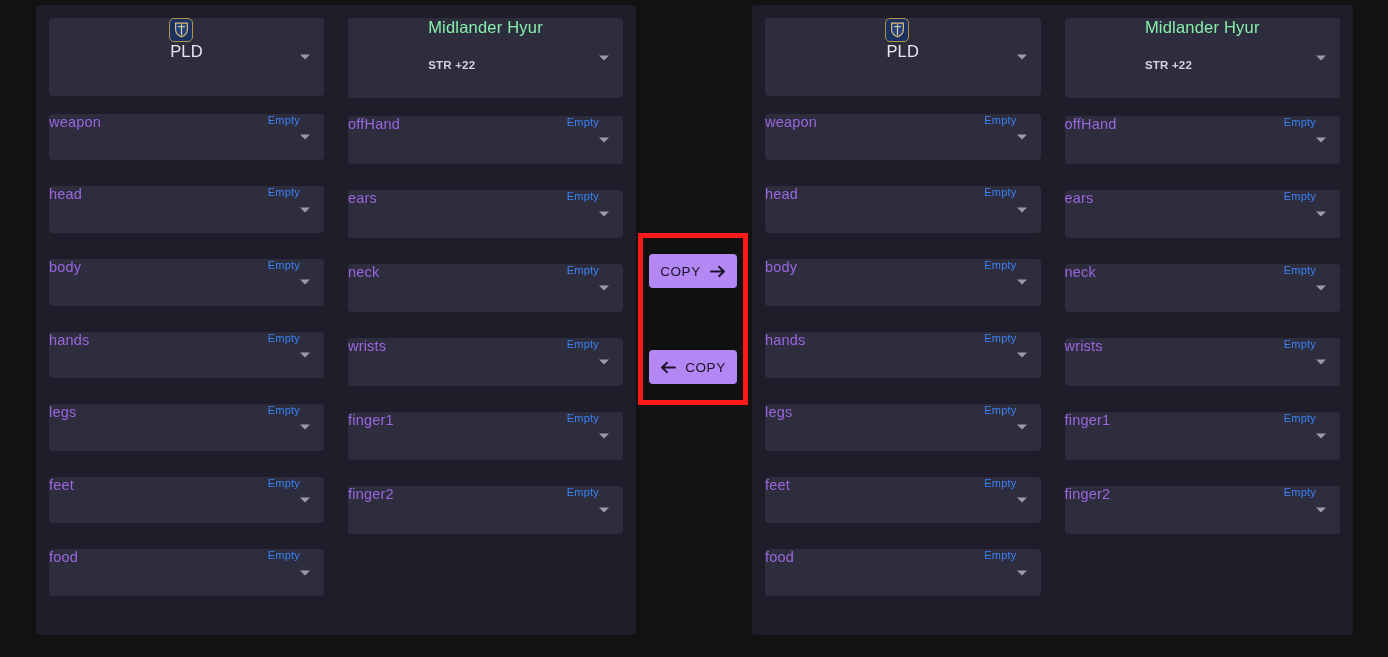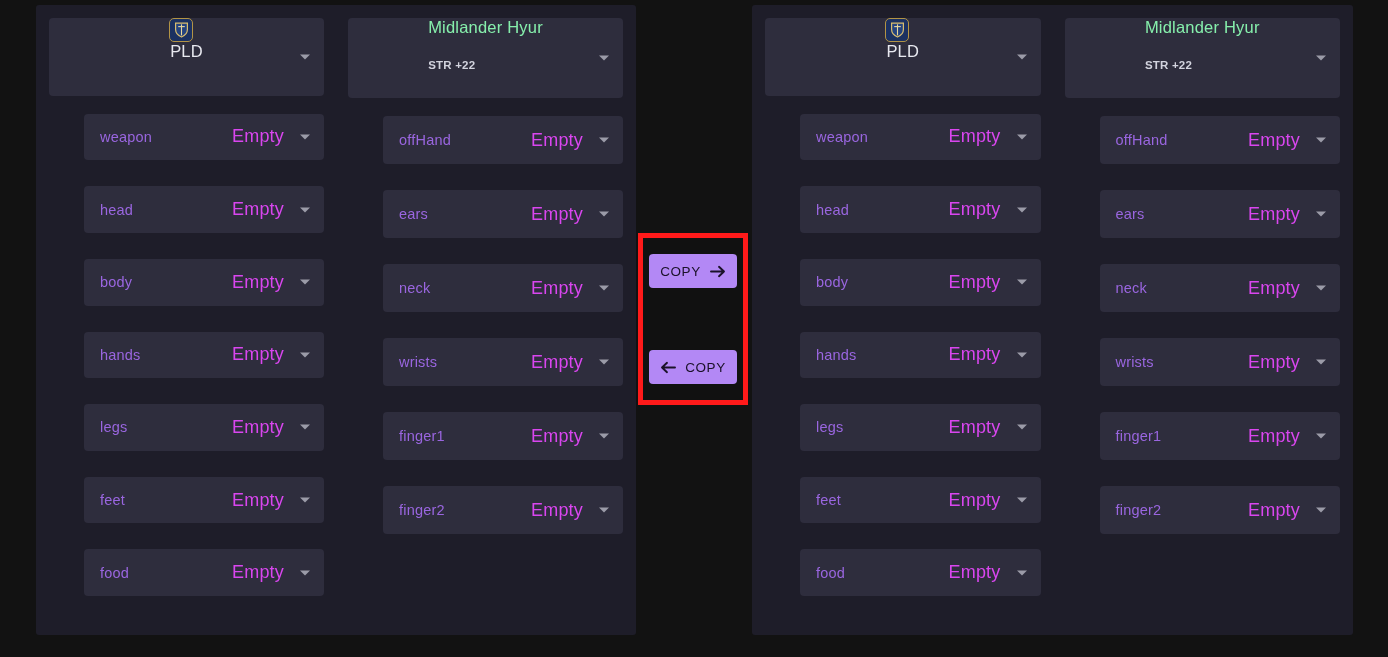--- a/index.html
+++ b/index.html
@@ -100,35 +100,34 @@
     border-top: 5px solid #9b9ba8;
   }
 
   
   .slot {
     position: relative;
     background: #2e2d3d;
     border-radius: 4px;
     height: 48px;
     box-sizing: border-box;
-    padding: 0 16px;
-    display: flex;
-    align-items: center;
+    padding: 0 0;
+    display: flex;
+    align-items: flex-start;
     justify-content: space-between;
     margin-bottom: 26px;
-    margin-left: 35px;
   }
   .slot-label {
     color: #9a66e0;
     font-size: 14.5px;
     letter-spacing: .2px;
   }
   .slot-value {
-    color: #d946ef;
-    font-size: 18px;
+    color: #3b82f6;
+    font-size: 11px;
     margin-right: 24px;
     letter-spacing: .2px;
   }
 
   
   #copy-zone {
     position: absolute;
     left: 638px;
     top: 233px;
     width: 110px;

